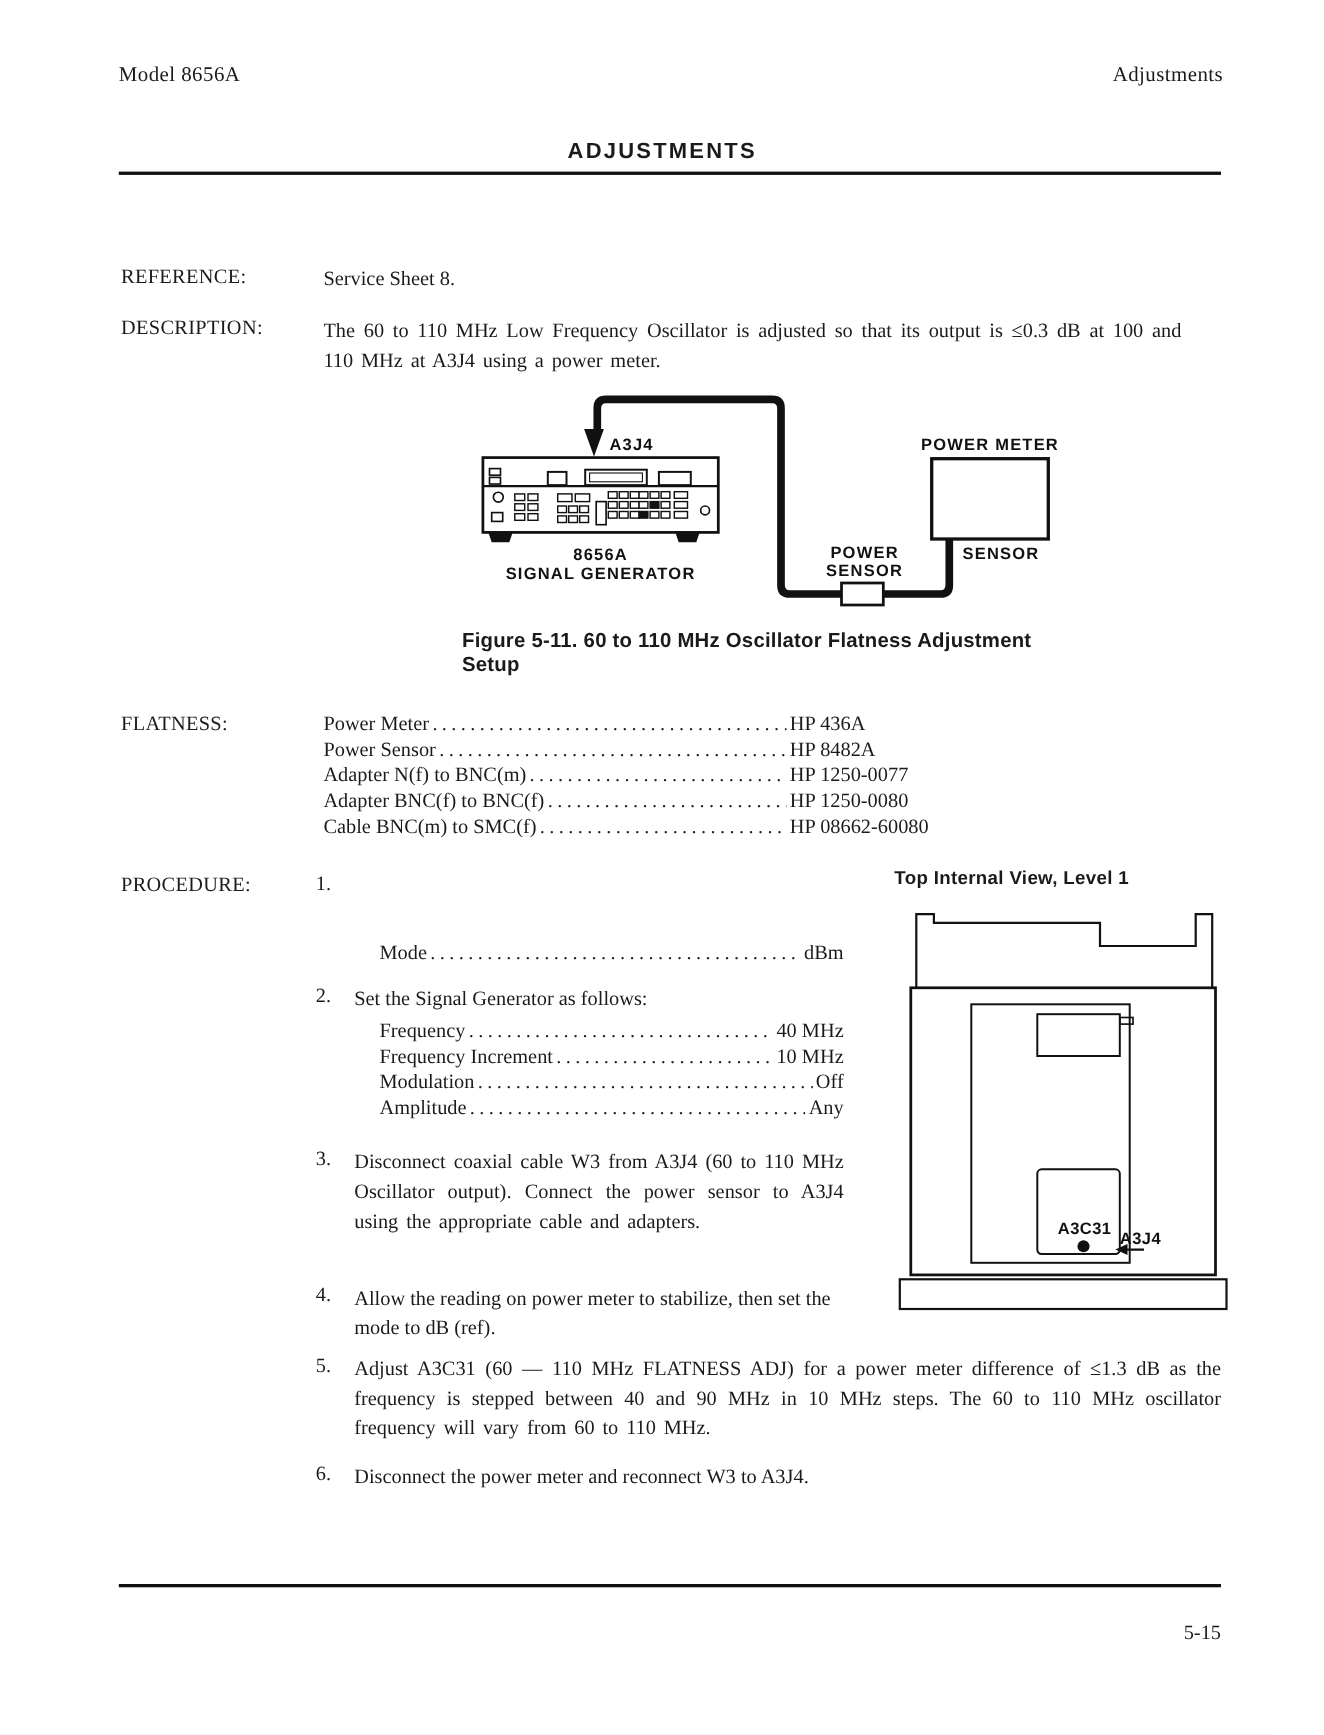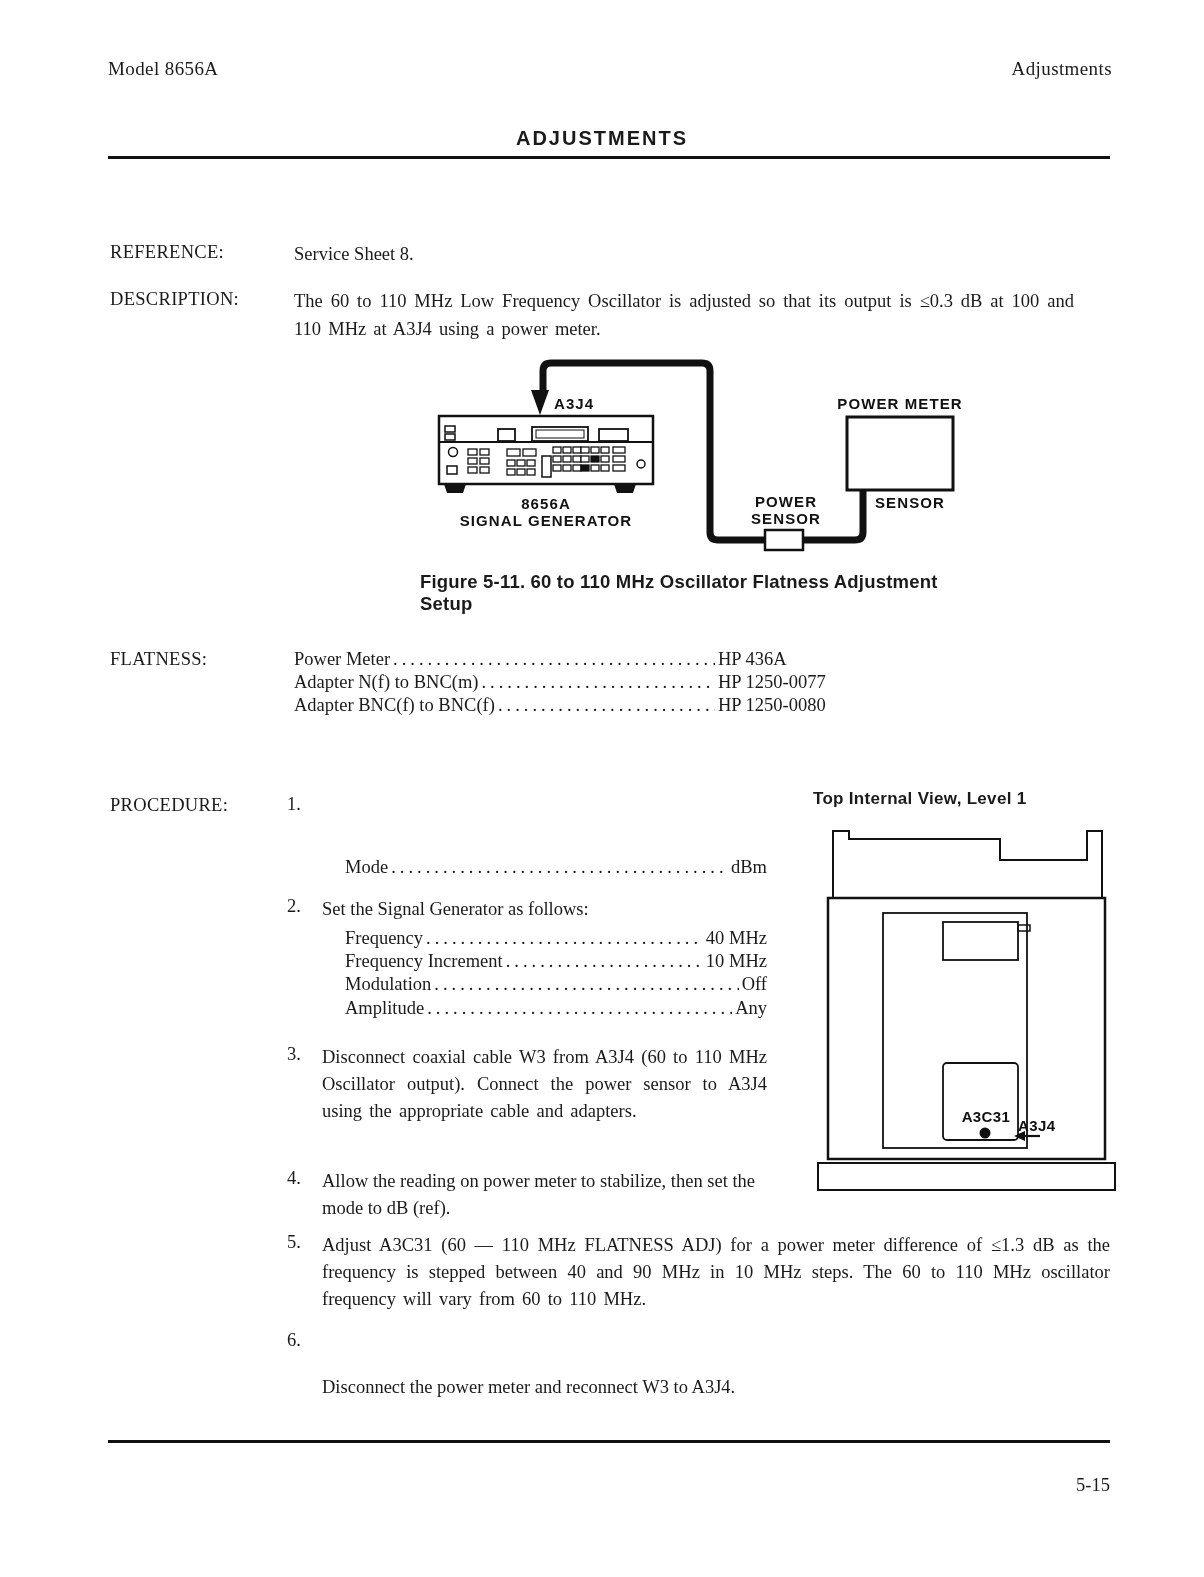--- a/index.html
+++ b/index.html
@@ -148,31 +148,45 @@
   <div class="abs serif" style="top:648px; left:294px; width:600px;">
     <div class="eq-row">
       <span class="eq-left">
           <span class="lead-name">Power Meter</span>
           <span class="lead-dots"></span>
         </span>
       <span class="lead-val">HP 436A</span>
     </div>
     <div class="eq-row">
       <span class="eq-left">
+          <span class="lead-name">Power Sensor</span>
+          <span class="lead-dots"></span>
+        </span>
+      <span class="lead-val">HP 8482A</span>
+    </div>
+    <div class="eq-row">
+      <span class="eq-left">
           <span class="lead-name">Adapter N(f) to BNC(m)</span>
           <span class="lead-dots"></span>
         </span>
       <span class="lead-val">HP 1250-0077</span>
     </div>
     <div class="eq-row">
       <span class="eq-left">
           <span class="lead-name">Adapter BNC(f) to BNC(f)</span>
           <span class="lead-dots"></span>
         </span>
       <span class="lead-val">HP 1250-0080</span>
+    </div>
+    <div class="eq-row">
+      <span class="eq-left">
+          <span class="lead-name">Cable BNC(m) to SMC(f)</span>
+          <span class="lead-dots"></span>
+        </span>
+      <span class="lead-val">HP 08662-60080</span>
     </div>
   </div>
 
   <div class="abs serif lbl" style="top:795px;">PROCEDURE:</div>
 
   <div class="abs serif step-num" style="top:794px; left:287px;">1.</div>
   <div class="abs serif lead-row" style="top:856px; left:345px; width:422px;">
     <span class="lead-name">Mode</span>
     <span class="lead-dots"></span>
     <span class="lead-val">dBm</span>
@@ -206,21 +220,21 @@
   <div class="abs serif step-num" style="top:1044px; left:287px;">3.</div>
   <div class="abs serif step-body just" style="top:1044px; left:322px; width:445px;">Disconnect coaxial cable W3 from A3J4 (60 to 110 MHz Oscillator output). Connect the power sensor to A3J4 using the appropriate cable and adapters.</div>
 
   <div class="abs serif step-num" style="top:1168px; left:287px;">4.</div>
   <div class="abs serif step-body" style="top:1168px; left:322px; width:445px;">Allow the reading on power meter to stabilize, then set the mode to dB (ref).</div>
 
   <div class="abs serif step-num" style="top:1232px; left:287px;">5.</div>
   <div class="abs serif step-body just" style="top:1232px; left:322px; width:788px;">Adjust A3C31 (60 — 110 MHz FLATNESS ADJ) for a power meter difference of ≤1.3 dB as the frequency is stepped between 40 and 90 MHz in 10 MHz steps. The 60 to 110 MHz oscillator frequency will vary from 60 to 110 MHz.</div>
 
   <div class="abs serif step-num" style="top:1330px; left:287px;">6.</div>
-  <div class="abs serif step-body" style="top:1330px; left:322px; width:788px;margin-top:44px;">Disconnect the power meter and reconnect W3 to A3J4.</div>
+  <div class="abs serif step-body" style="top:1330px; left:322px; width:788px;">Disconnect the power meter and reconnect W3 to A3J4.</div>
 
   <div class="abs iv-title">Top Internal View, Level 1</div>
   <svg class="abs" style="left:808px; top:816px;" width="310" height="382" viewBox="0 0 310 382">
     <g fill="none" stroke="#111">
       <rect x="20" y="82" width="277" height="261" stroke-width="2.5" fill="#fff"></rect>
       <path d="M 25,82 L 25,15 L 41,15 L 41,23 L 192,23 L 192,44 L 279,44 L 279,15 L 294,15 L 294,82" stroke-width="2"></path>
       <rect x="10" y="347" width="297" height="27" stroke-width="2" fill="#fff"></rect>
       <rect x="75" y="97" width="144" height="235" stroke-width="1.8"></rect>
       <rect x="135" y="106" width="75" height="38" stroke-width="1.8" fill="#fff"></rect>
       <rect x="210" y="109" width="12" height="6" stroke-width="1.5"></rect>

